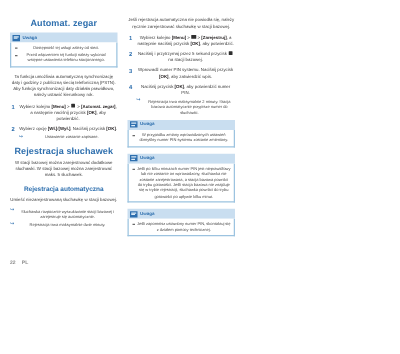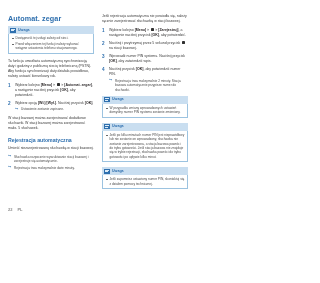--- a/index.html
+++ b/index.html
@@ -3,21 +3,21 @@
 <meta charset="utf-8">
 <style>
   html,body{margin:0;padding:0;}
   body{
     width:200px;height:283px;overflow:hidden;
     background:#ffffff;
     font-family:"Liberation Sans",sans-serif;
     color:#231f20;
     -webkit-font-smoothing:antialiased;
   }
-  .page{position:relative;width:200px;height:218px;box-sizing:border-box;padding:14px 8px 0 8px;}
+  .page{position:relative;width:200px;height:218px;box-sizing:border-box;padding:14px 8px 0 8px;text-align:center;}
   .cols{display:flex;gap:8px;align-items:flex-start;}
   .col{width:86px;flex:0 0 86px;}
 
   h1.sec{
     font-size:7.2px;line-height:9px;font-weight:700;
     color:#2e6fae;margin:0 0 3px 0;letter-spacing:.1px;
   }
   h2.sub{
     font-size:5.2px;line-height:7px;font-weight:700;
     color:#2e6fae;margin:6px 0 2px 0;
@@ -125,20 +125,21 @@
       <ol class="steps">
         <li>
           <span>Wybierz kolejno </span><span class="kb">[Menu]</span><span> &gt; </span><span class="sq"></span><span> &gt; </span><span class="kb">[Automat. zegar]</span><span>, a następnie naciśnij przycisk </span><span class="kb">[OK]</span><span>, aby potwierdzić.</span>
         </li>
         <li>
           <span>Wybierz opcję </span><span class="kb">[Wł.]</span><span>/</span><span class="kb">[Wył.]</span><span>. Naciśnij przycisk </span><span class="kb">[OK]</span><span>.</span>
           <div class="arrowline">Ustawienie zostanie zapisane.</div>
         </li>
       </ol>
 
+      <h1 class="sec">Rejestracja słuchawek</h1>
       <p class="body">W stacji bazowej można zarejestrować dodatkowe słuchawki. W stacji bazowej można zarejestrować maks. 5 słuchawek.</p>
 
       <h2 class="sub">Rejestracja automatyczna</h2>
       <p class="body">Umieść niezarejestrowaną słuchawkę w stacji bazowej.</p>
 
       <ul class="dashlist">
         <li>Słuchawka rozpocznie wyszukiwanie stacji bazowej i zarejestruje się automatycznie.</li>
         <li>Rejestracja trwa maksymalnie dwie minuty.</li>
       </ul>
 

